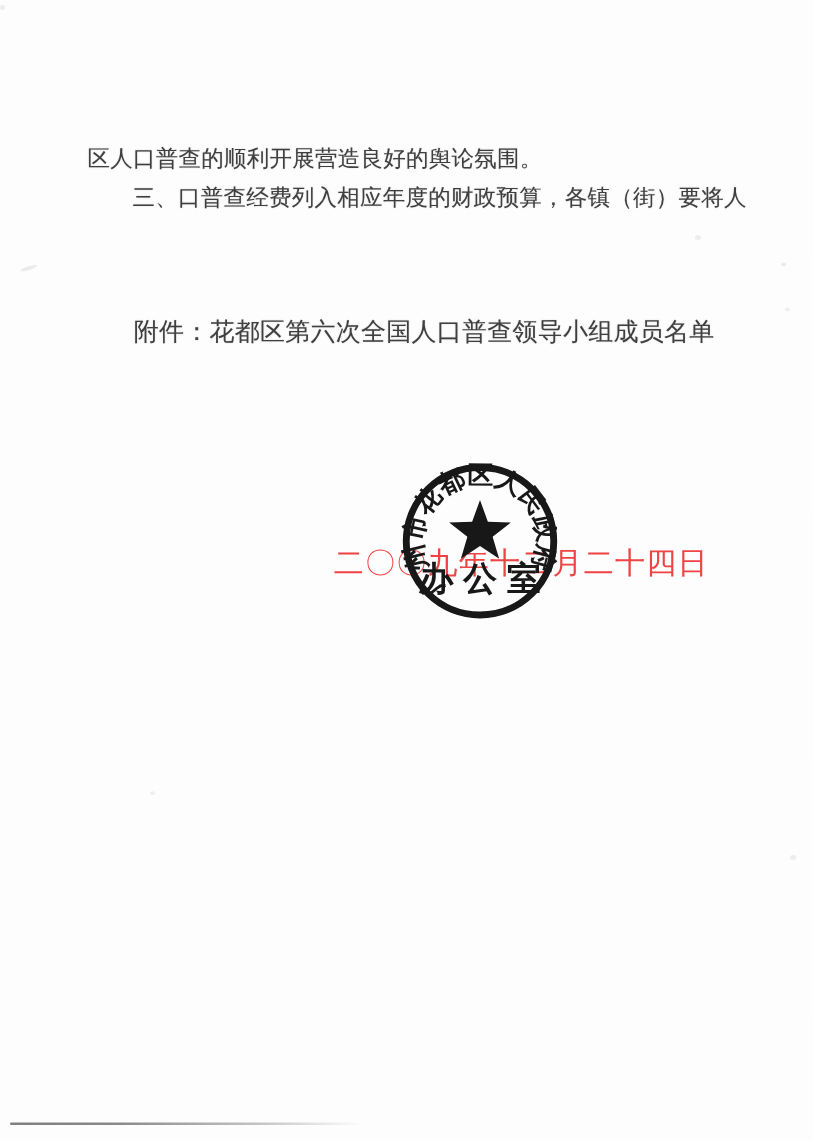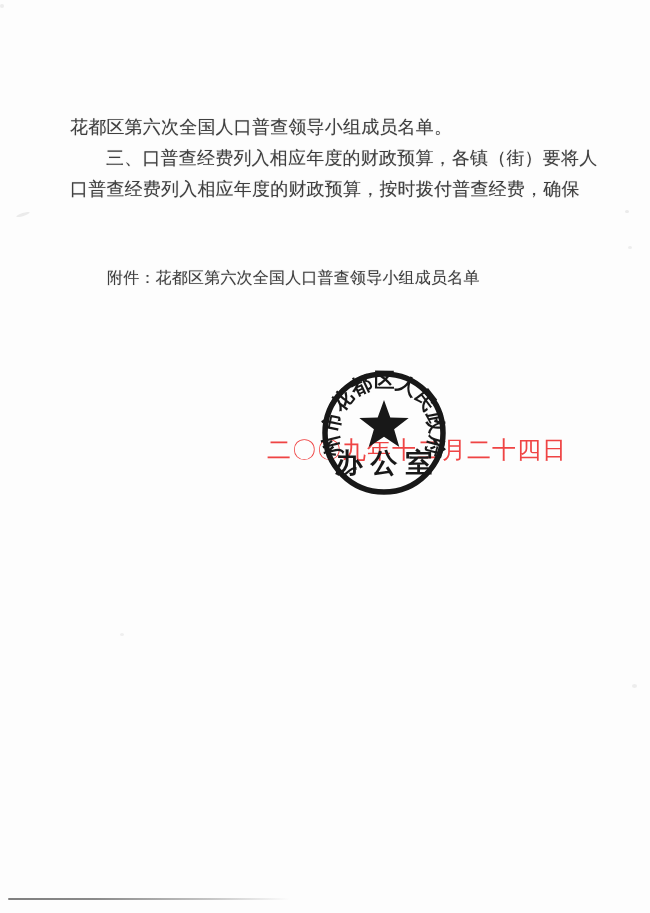--- a/index.html
+++ b/index.html
@@ -26,22 +26,22 @@
     color: #3f3f3f;
     letter-spacing: 0.2px;
     text-shadow: 0 0 1px rgba(70,70,70,0.35);
   }
   .body-text .line { white-space: nowrap; }
   .body-text .line.indent { padding-left: 36px; }
 
   .attachment-line {
     position: absolute;
     left: 107px;
-    top: 268px;
-    font-size: 16px;
+    top: 252px;
+    font-size: 20px;
     color: #3f3f3f;
     letter-spacing: 0.2px;
     white-space: nowrap;
     text-shadow: 0 0 1px rgba(70,70,70,0.35);
   }
 
   
   .date-line {
     position: absolute;
     left: 267px;
@@ -91,23 +91,22 @@
   .speck.s5 { left: 120px; top: 633px; width: 4px;  height: 3px; opacity: .25; }
   .speck.s6 { left: 632px; top: 684px; width: 5px;  height: 4px; opacity: .3; }
   .speck.s7 { left: 0px;   top: 4px;   width: 4px;  height: 4px; opacity: .3; }
 </style>
 </head>
 <body>
 
 <div class="page">
 
   <div class="body-text">
-    <div class="line">花都区第六次全国人口普查领导小组成员名单。</div>
+    <div class="line">区人口普查的顺利开展营造良好的舆论氛围。</div>
     <div class="line indent">三、口普查经费列入相应年度的财政预算，各镇（街）要将人</div>
-    <div class="line">口普查经费列入相应年度的财政预算，按时拨付普查经费，确保</div>
   </div>
 
   <div class="attachment-line">附件：花都区第六次全国人口普查领导小组成员名单</div>
 
   <div class="date-line">二〇〇九年十二月二十四日</div>
 
   <svg class="seal" viewBox="0 0 130 130" xmlns="http://www.w3.org/2000/svg">
     <defs>
       <path id="sealArc" d="M 37.3 101.7 A 46 46 0 1 1 106.0 85.9" fill="none"></path>
     </defs>

